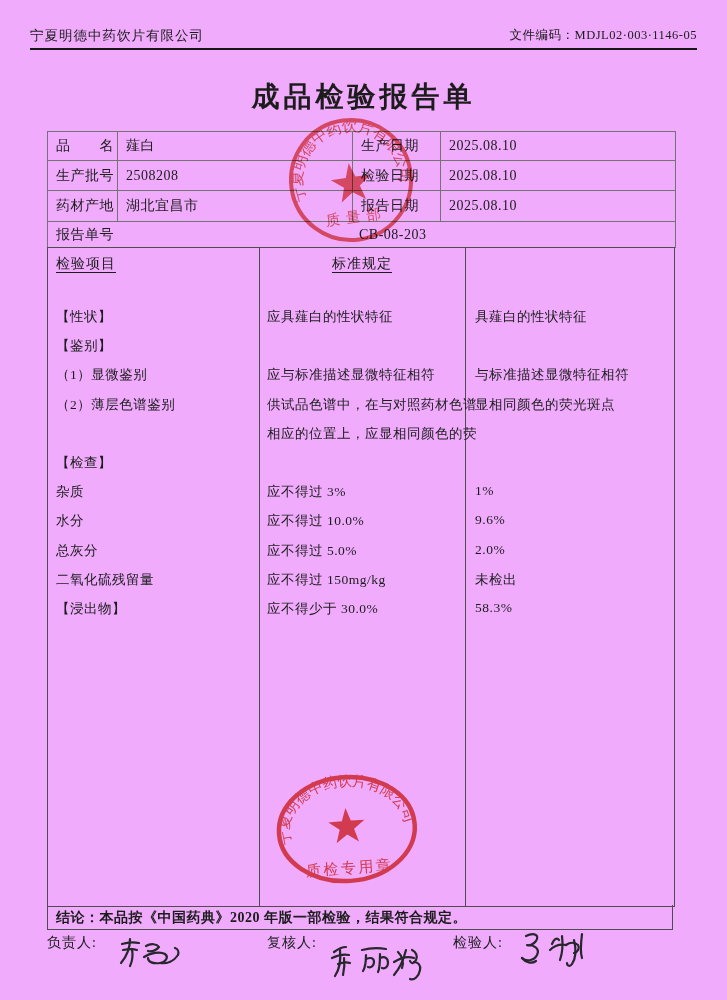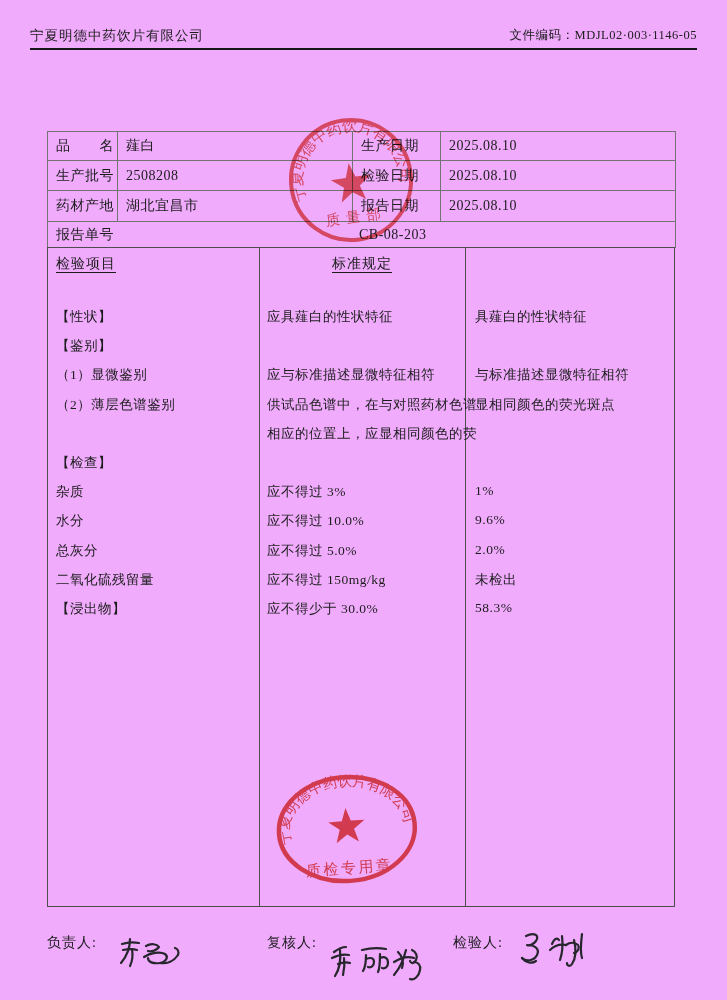--- a/index.html
+++ b/index.html
@@ -52,20 +52,21 @@
   .stamp text{font-family:"Liberation Serif","DejaVu Serif",serif;}
 </style>
 </head>
 <body>
 
 <div class="sheet">
 
   <div class="abs company">宁夏明德中药饮片有限公司</div>
   <div class="abs doccode"><span>文件编码：</span><span>MDJL02·003·1146-05</span></div>
   <div class="abs rule"></div>
+  <div class="abs title">成品检验报告单</div>
 
   <table class="info">
     <colgroup>
         <col style="width:70px">
         <col style="width:235px">
         <col style="width:88px">
         <col style="width:235px">
       </colgroup>
     <tbody>
         <tr class="r1">
@@ -146,20 +147,23 @@
           <span class="c3">未检出</span>
         </div>
       <div class="trow">
           <span class="c1">【浸出物】</span>
           <span class="c2">应不得少于 30.0%</span>
           <span class="c3">58.3%</span>
         </div>
     </div>
   </div>
 
+  <div class="abs conclusion">
+    <span>结论：</span><span class="ctext">本品按《中国药典》2020 年版一部检验，结果符合规定。</span>
+  </div>
 
   <div class="abs signer s1">负责人:</div>
   <div class="abs signer s2">复核人:</div>
   <div class="abs signer s3">检验人:</div>
 
   <svg class="sig" style="left:108px;top:936px;" width="85" height="36" viewBox="0 0 85 36">
     <path d="M14,8 C20,6 26,6 31,7"></path>
     <path d="M22,3 C22,11 19,20 13,27"></path>
     <path d="M15,14 C20,13 26,13 29,14"></path>
     <path d="M24,13 C25,19 24,26 22,30"></path>

